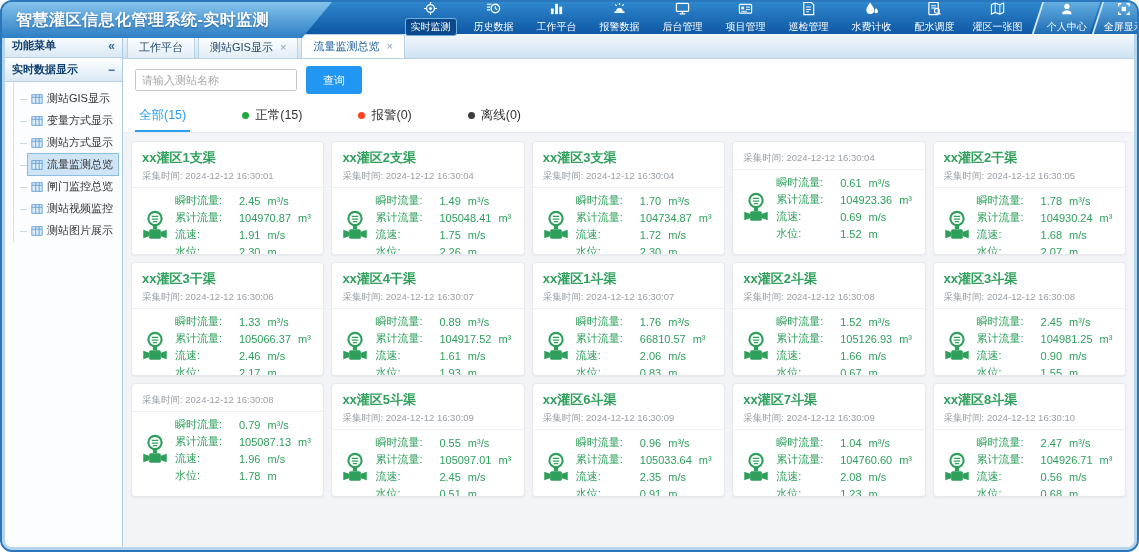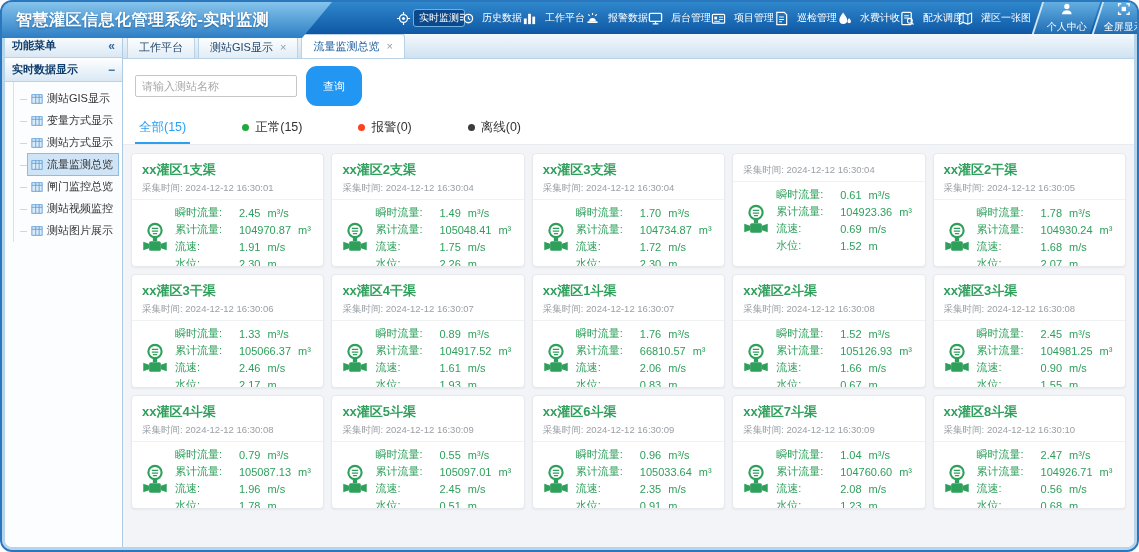--- a/index.html
+++ b/index.html
@@ -8,21 +8,21 @@
        display:flex;flex-direction:column;}
 
   
   .top-header{height:32px;flex-shrink:0;background:linear-gradient(#2f87cc,#0e57a4);position:relative;display:flex;align-items:stretch;}
   .title-band{position:absolute;left:0;top:0;height:36px;width:330px;
        background:linear-gradient(#85c4ec,#2d7ec5);
        clip-path:polygon(0 0,330px 0,300px 36px,0 36px);
        display:flex;align-items:center;padding-left:14px;box-sizing:border-box;}
   .app-title{color:#fff;font-weight:bold;font-size:16px;letter-spacing:.5px;text-shadow:0 1px 2px rgba(9,62,120,.55);white-space:nowrap;}
   .top-nav{margin-left:auto;display:flex;align-items:stretch;}
-  .nav-item{width:63px;display:flex;flex-direction:row;align-items:center;justify-content:center;gap:2px;cursor:pointer;color:#fff;}
+  .nav-item{width:63px;display:flex;flex-direction:column;align-items:center;justify-content:center;gap:2px;cursor:pointer;color:#fff;}
   .nav-icon{height:16px;display:flex;align-items:center;justify-content:center;}
   .nav-label{font-size:10px;white-space:nowrap;padding:1px 5px;border:1px solid transparent;}
   .nav-item.active .nav-label{background:#0a4a8c;border:1px solid #6fb0e0;border-radius:3px;}
   .user-btns{display:flex;align-items:stretch;margin-left:6px;}
   .user-btn{width:56px;transform:skewX(-18deg);background:linear-gradient(#63aee1,#1f6cb3);
        border-left:2px solid #cfe7f7;display:flex;align-items:center;justify-content:center;cursor:pointer;margin-left:2px;}
   .user-btn:last-child{width:50px;margin-right:-12px;}
   .user-btn-inner{transform:skewX(18deg);display:flex;flex-direction:column;align-items:center;gap:1px;color:#fff;}
   .user-btn-inner .nav-label{font-size:10px;}
 
@@ -49,21 +49,21 @@
   .tab{height:21px;display:flex;align-items:center;gap:7px;padding:0 11px;font-size:11px;color:#23476b;
        background:linear-gradient(#fdfeff,#e2edf6);border:1px solid #b9d2e6;border-bottom:none;
        border-radius:3px 3px 0 0;cursor:pointer;white-space:nowrap;}
   .tab.active{background:#fff;height:23px;color:#1a5e9e;}
   .tab-close{color:#8aa0b5;font-size:11px;line-height:1;cursor:pointer;}
 
   .search-row{background:#fff;padding:7px 12px 6px;display:flex;align-items:center;gap:9px;flex-shrink:0;}
   .search-input{width:148px;height:20px;border:1px solid #c6c6c6;border-radius:2px;padding:0 6px;font-size:11px;color:#333;
        font-family:"Liberation Sans","DejaVu Sans",sans-serif;}
   .search-input::placeholder{color:#a8a8a8;}
-  .search-btn{height:40px;width:56px;background:#2196f3;color:#fff;border:none;border-radius:11px;font-size:11px;cursor:pointer;
+  .search-btn{height:28px;width:56px;background:#2196f3;color:#fff;border:none;border-radius:3px;font-size:11px;cursor:pointer;
        font-family:"Liberation Sans","DejaVu Sans",sans-serif;}
 
   .filter-row{background:#fff;display:flex;align-items:stretch;padding:0 12px;flex-shrink:0;border-bottom:1px solid #e9ecef;}
   .filter{padding:7px 4px 6px;font-size:12.5px;color:#333;display:flex;align-items:center;gap:6px;cursor:pointer;
        margin-right:48px;border-bottom:2px solid transparent;}
   .filter.active{color:#2b9ff0;border-bottom-color:#2b9ff0;}
   .dot{width:7px;height:7px;border-radius:50%;flex-shrink:0;}
 
   .card-grid{flex:1;display:grid;grid-template-columns:repeat(5,1fr);gap:7px;padding:8px 8px 0;align-content:start;min-height:0;}
   .card{background:#fff;border:1px solid #e7e9ec;border-radius:4px;box-shadow:0 1px 2px rgba(0,0,0,.05);height:112px;overflow:hidden;}
@@ -713,21 +713,20 @@
                 <div class="metric-row">
                   <span class="metric-label">水位:</span>
                   <span class="metric-value">1.55</span>
                   <span class="metric-unit">m</span>
                 </div>
               </div>
             </div>
           </div>
           <div class="card">
             <div class="card-head">
-              <div class="card-title">xx灌区4斗渠</div>
               <div class="card-time"><span>采集时间: </span><span>2024-12-12 16:30:08</span></div>
             </div>
             <div class="card-body">
               <span class="meter-icon">
                 <svg width="30" height="32" viewBox="0 0 28 30">
                   <circle cx="14" cy="8" r="6.2" fill="none" stroke="#2fa05c" stroke-width="2"></circle>
                   <path d="M11 6h6M11 8.5h6M12 11h4" stroke="#2fa05c" stroke-width="1.2"></path>
                   <rect x="12" y="14.5" width="4" height="3.5" fill="#2fa05c"></rect>
                   <rect x="8.5" y="18" width="11" height="9" rx="1.5" fill="#2fa05c"></rect>
                   <path d="M8.5 20.5L3 18.5v8l5.5-2zM19.5 20.5L25 18.5v8l-5.5-2z" fill="#2fa05c"></path>

